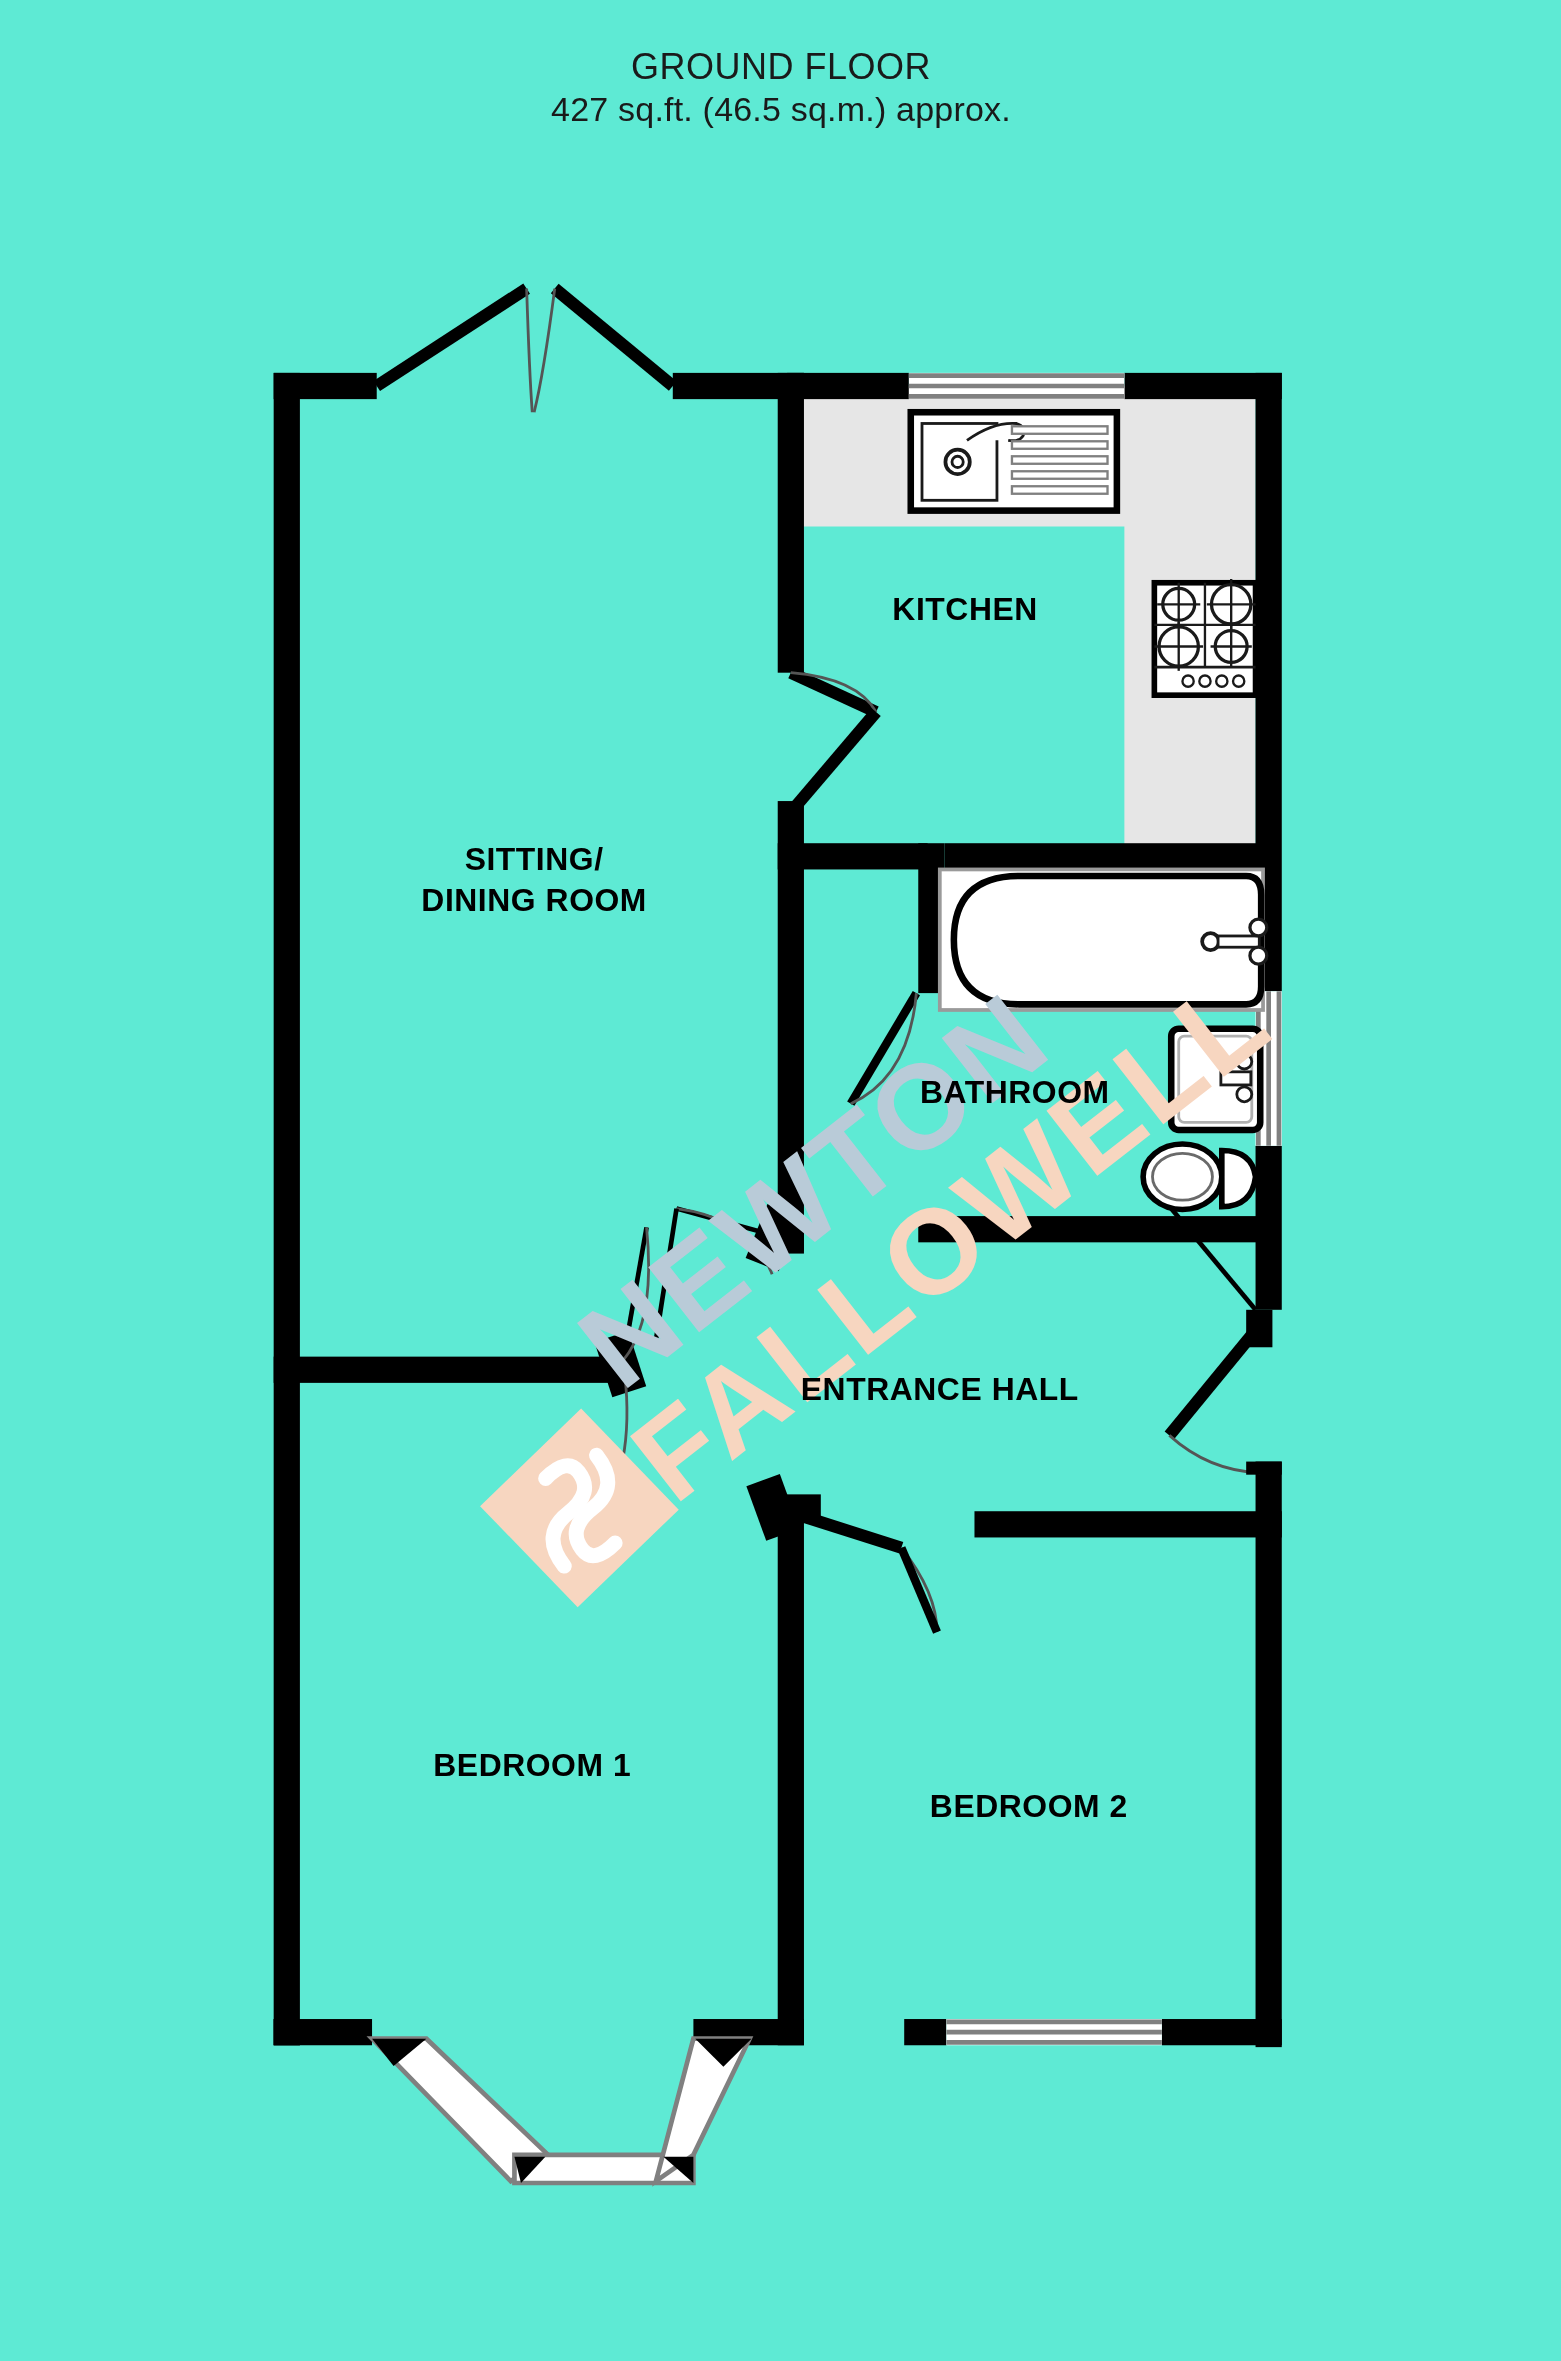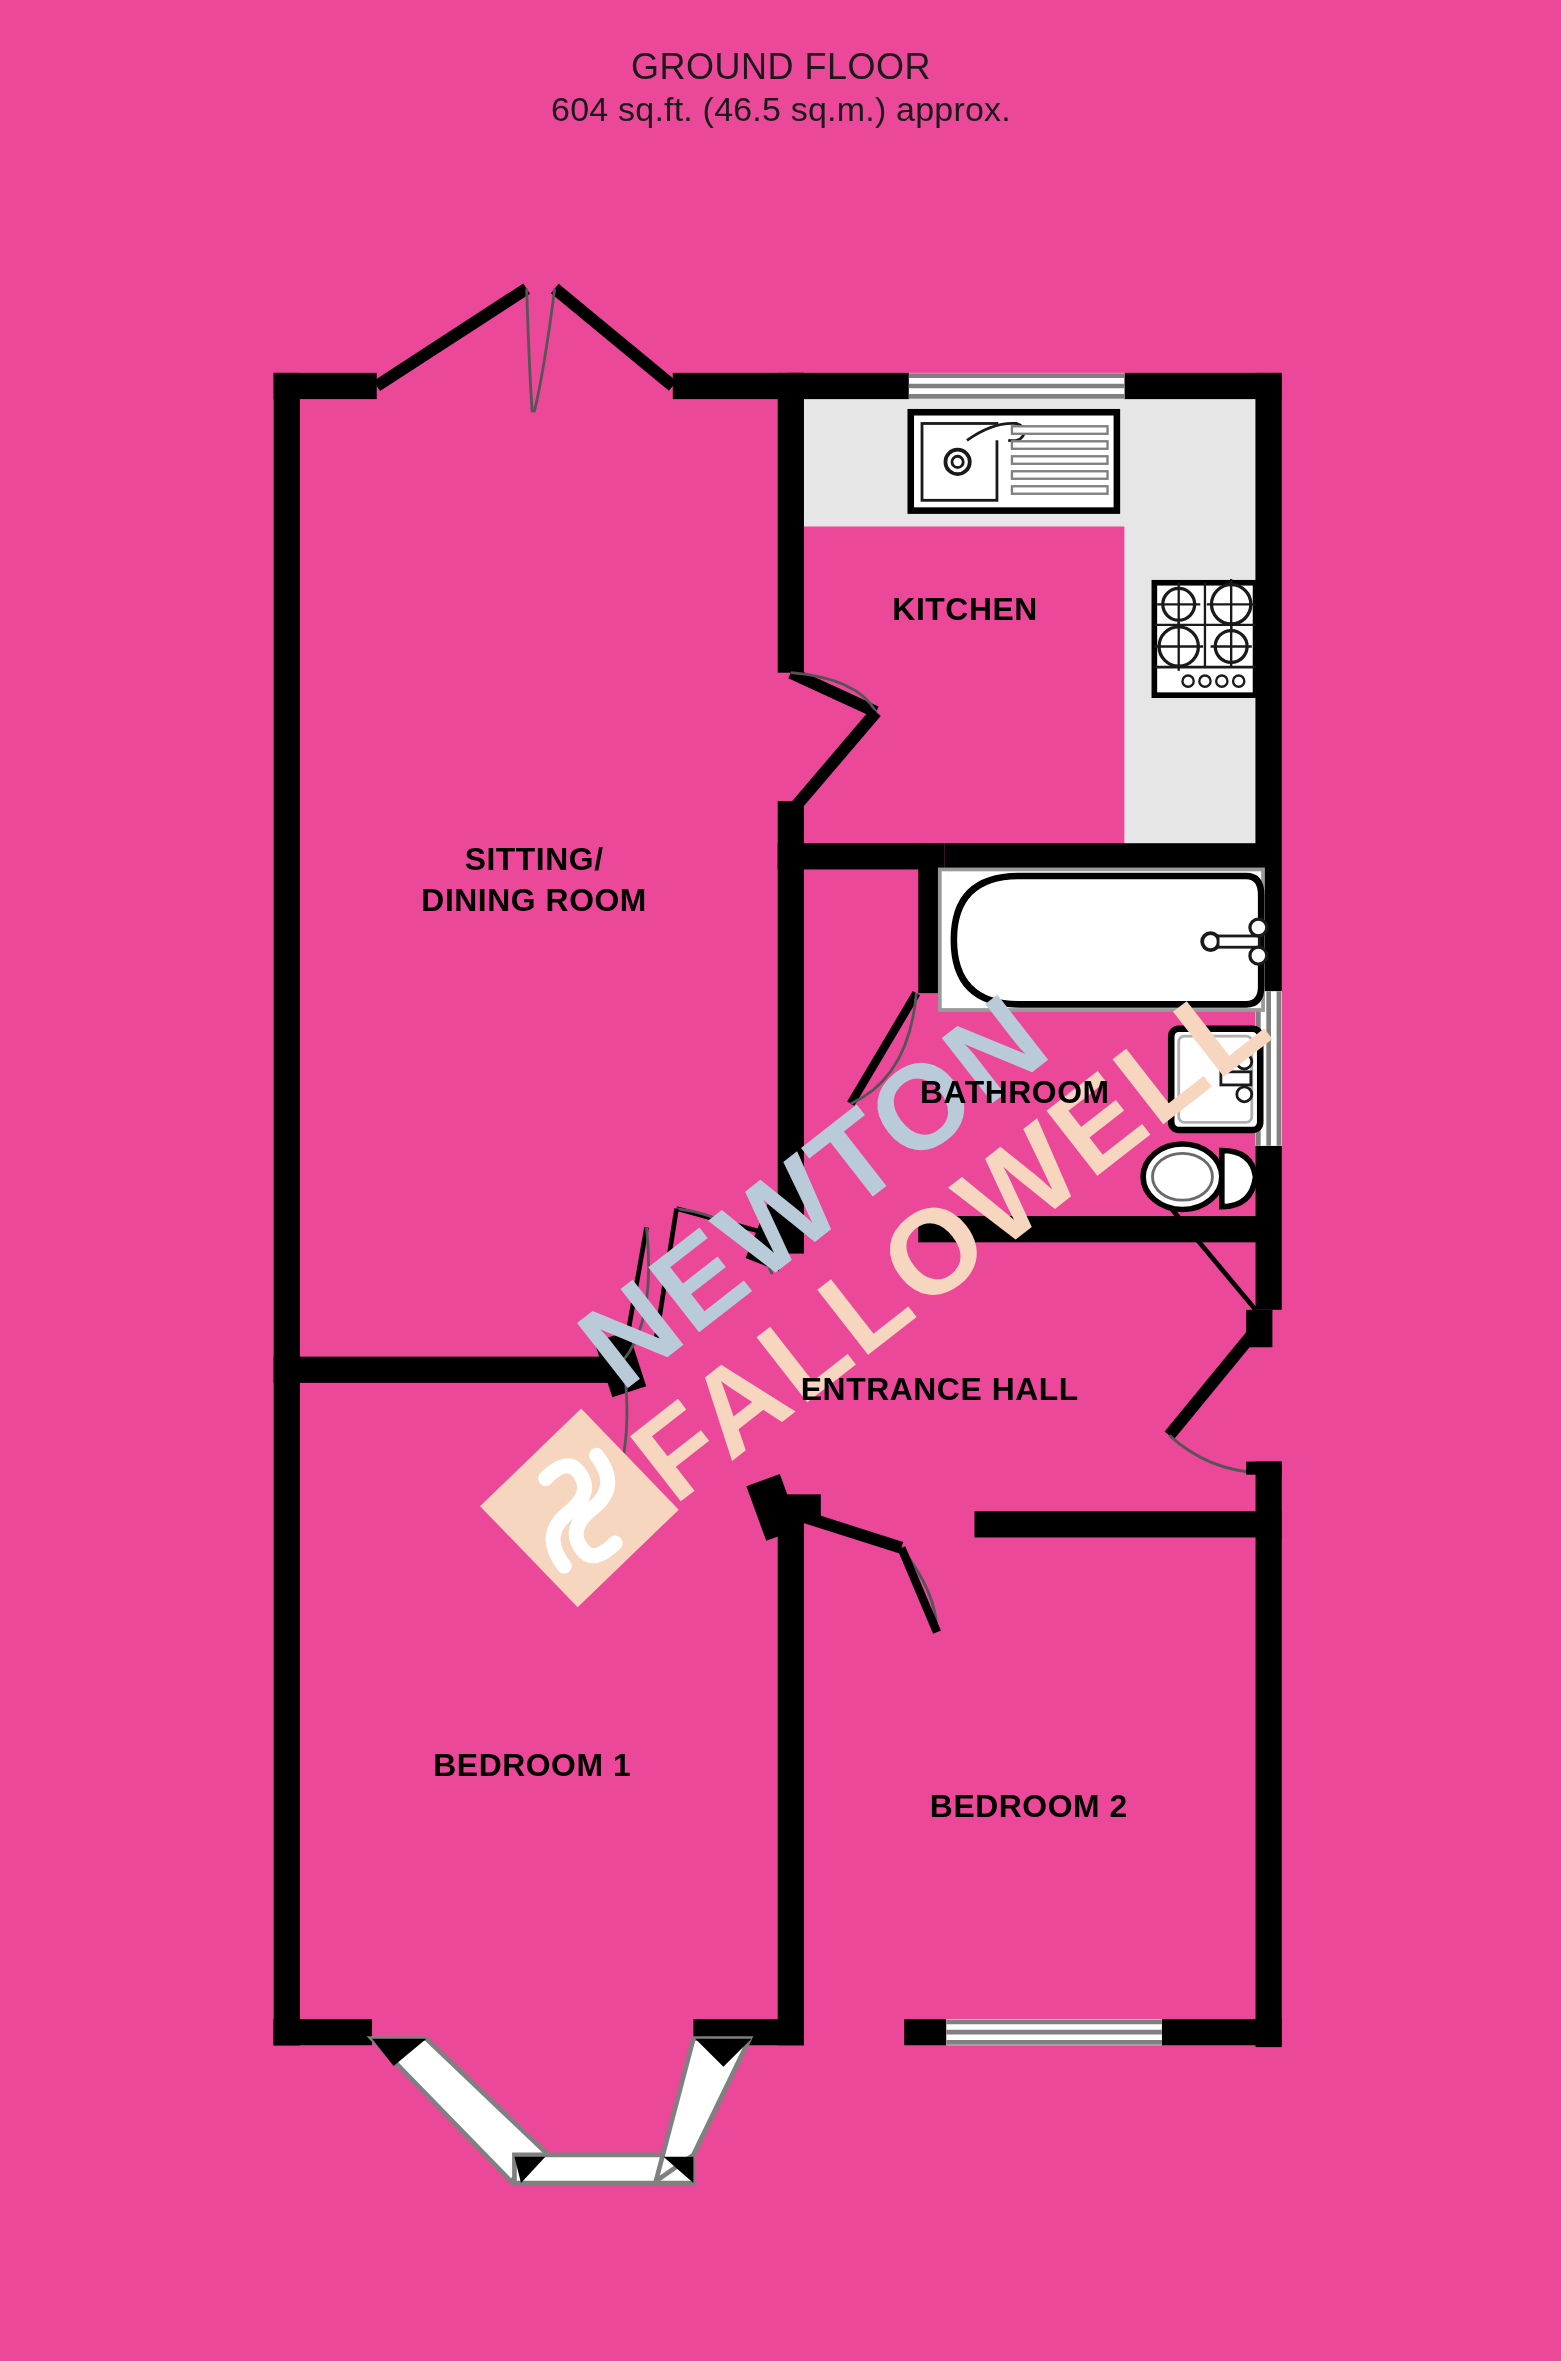--- a/index.html
+++ b/index.html
@@ -12,21 +12,21 @@
     font-family: "Liberation Sans", sans-serif;
     width: 1562px;
     height: 2361px;
     position: relative;
     overflow: hidden;
   }
   #plan-root {
     position: relative;
     width: 1562px;
     height: 2361px;
-    background: #ec4899;
+    background: #5eead4;
   }
   .title-block {
     position: absolute;
     top: 45px;
     left: 0;
     width: 1562px;
     text-align: center;
     pointer-events: none;
   }
   .title-line-1 {
@@ -60,21 +60,21 @@
   }
   text.room-label { dominant-baseline: middle; }
 </style>
 </head>
 <body>
 
 <div id="plan-root">
 
   <div class="title-block">
     <div class="title-line-1">GROUND FLOOR</div>
-    <div class="title-line-2">604 sq.ft. (46.5 sq.m.) approx.</div>
+    <div class="title-line-2">427 sq.ft. (46.5 sq.m.) approx.</div>
   </div>
 
   <svg class="plan-svg" viewBox="0 0 1667 2520" xmlns="http://www.w3.org/2000/svg">
 
     <g>
       <path d="M 840 412 L 1340 412 L 1340 905 L 1200 905 L 1200 562 L 840 562 Z" fill="#e6e6e6" stroke="none"></path>
     </g>
 
     <g fill="#000000" stroke="none">
 

